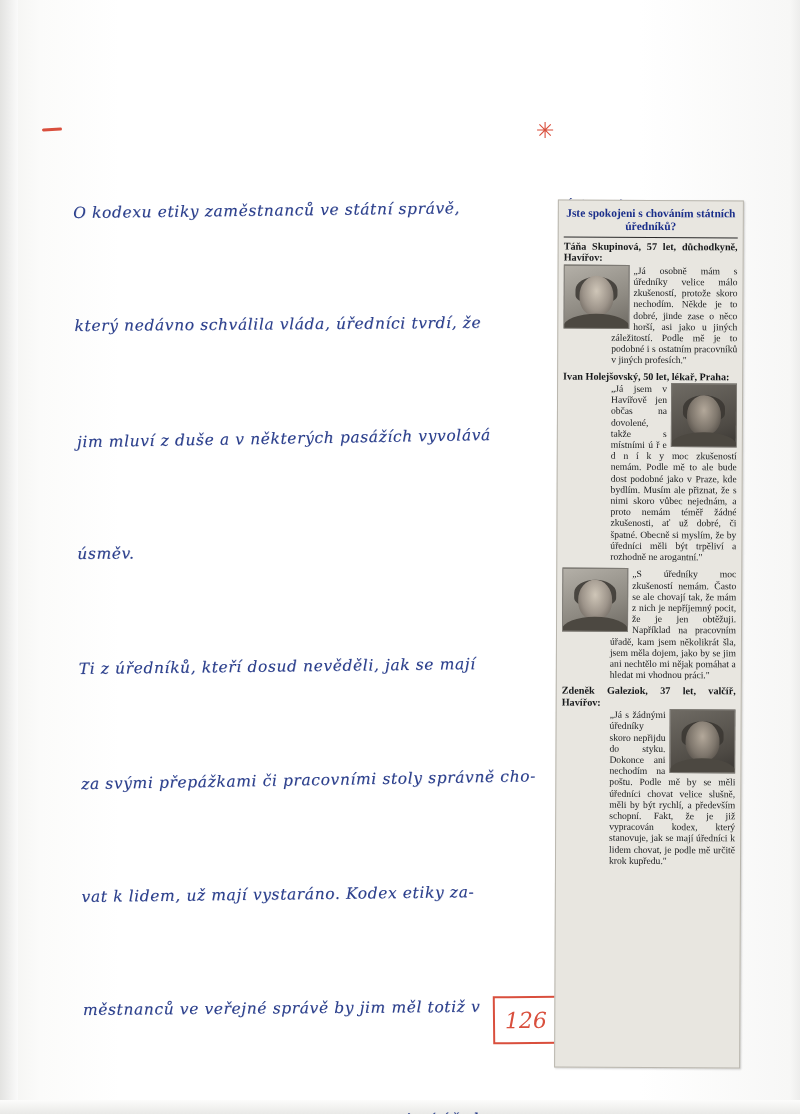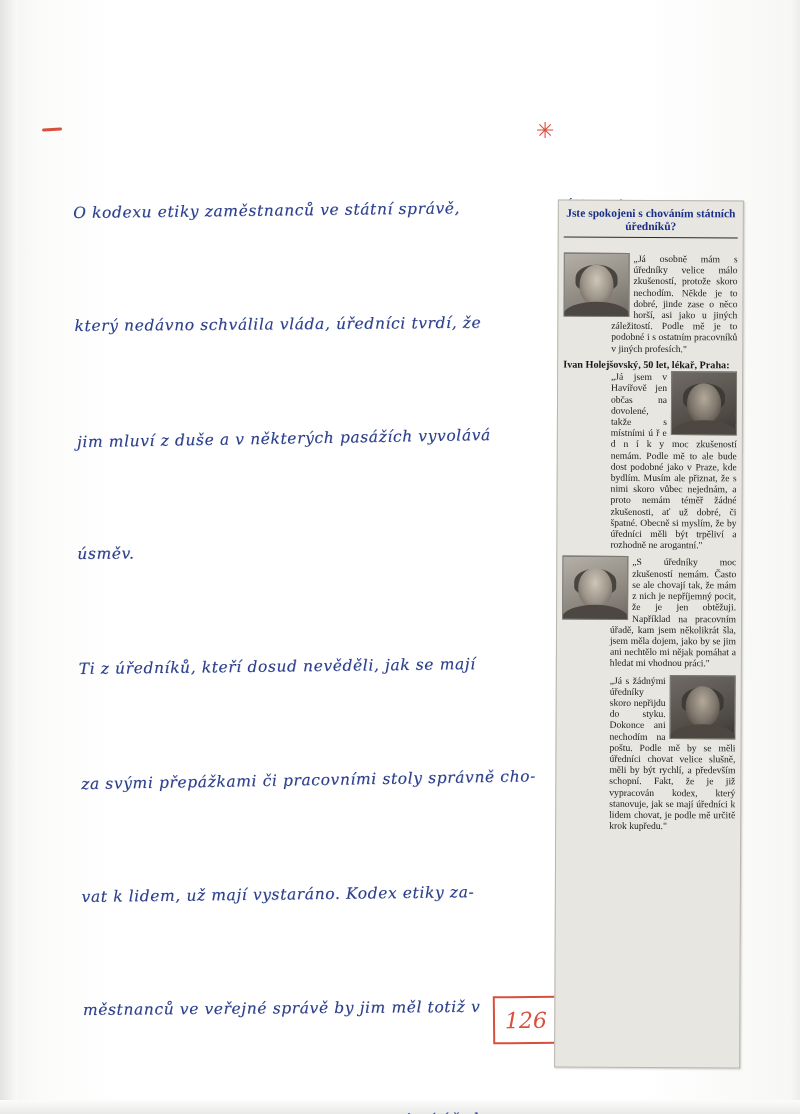--- a/index.html
+++ b/index.html
@@ -127,21 +127,21 @@
     transform: rotate(0.25deg);
   }
   .clip-headline {
     text-align: center;
     font-weight: bold;
     font-size: 11.5px;
     line-height: 13px;
     color: #1b2f8a;
     padding: 2px 2px 4px 2px;
     border-bottom: 1.2px solid #2a2a2a;
-    margin-bottom: 14px;
+    margin-bottom: 3px;
   }
   .qa-block { margin-bottom: 5px; }
   .qa-name {
     font-weight: bold;
     font-size: 10.2px;
     line-height: 11.4px;
     text-align: justify;
   }
   .qa-body {
     font-size: 9.6px;
@@ -252,20 +252,21 @@
     
     
   </div>
 
   <div class="page-number">126</div>
 
   <div class="clipping">
     <div class="clip-headline">Jste spokojeni s chováním státních úředníků?</div>
 
     <div class="qa-block qa-with-photo">
+      <div class="qa-name">Táňa Skupinová, 57 let, důchodkyně, Havířov:</div>
       <div class="photo">
         <div class="bg"></div>
           <div class="hair"></div>
           <div class="face"></div>
           <div class="shoulders"></div>
       </div>
       <div class="qa-body">„Já osobně mám s úředníky velice málo zkušeností, protože skoro nechodím. Někde je to dobré, jinde zase o něco horší, asi jako u jiných záležitostí. Podle mě je to podobné i s ostatním pracovníků v jiných profesích."</div>
     </div>
 
     <div class="qa-block qa-with-photo">
@@ -283,20 +284,21 @@
       <div class="photo">
         <div class="bg"></div>
           <div class="hair"></div>
           <div class="face"></div>
           <div class="shoulders"></div>
       </div>
       <div class="qa-body">„S úředníky moc zkušeností nemám. Často se ale chovají tak, že mám z nich je nepříjemný pocit, že je jen obtěžuji. Například na pracovním úřadě, kam jsem několikrát šla, jsem měla dojem, jako by se jim ani nechtělo mi nějak pomáhat a hledat mi vhodnou práci."</div>
     </div>
 
     <div class="qa-block qa-with-photo">
+      <div class="qa-name">Zdeněk Galeziok, 37 let, valčíř, Havířov:</div>
       <div class="photo right dark">
         <div class="bg"></div>
           <div class="hair"></div>
           <div class="face"></div>
           <div class="shoulders"></div>
       </div>
       <div class="qa-body">„Já s žádnými úředníky skoro nepřijdu do styku. Dokonce ani nechodím na poštu. Podle mě by se měli úředníci chovat velice slušně, měli by být rychlí, a především schopní. Fakt, že je již vypracován kodex, který stanovuje, jak se mají úředníci k lidem chovat, je podle mě určitě krok kupředu."</div>
     </div>
   </div>
 </div>

